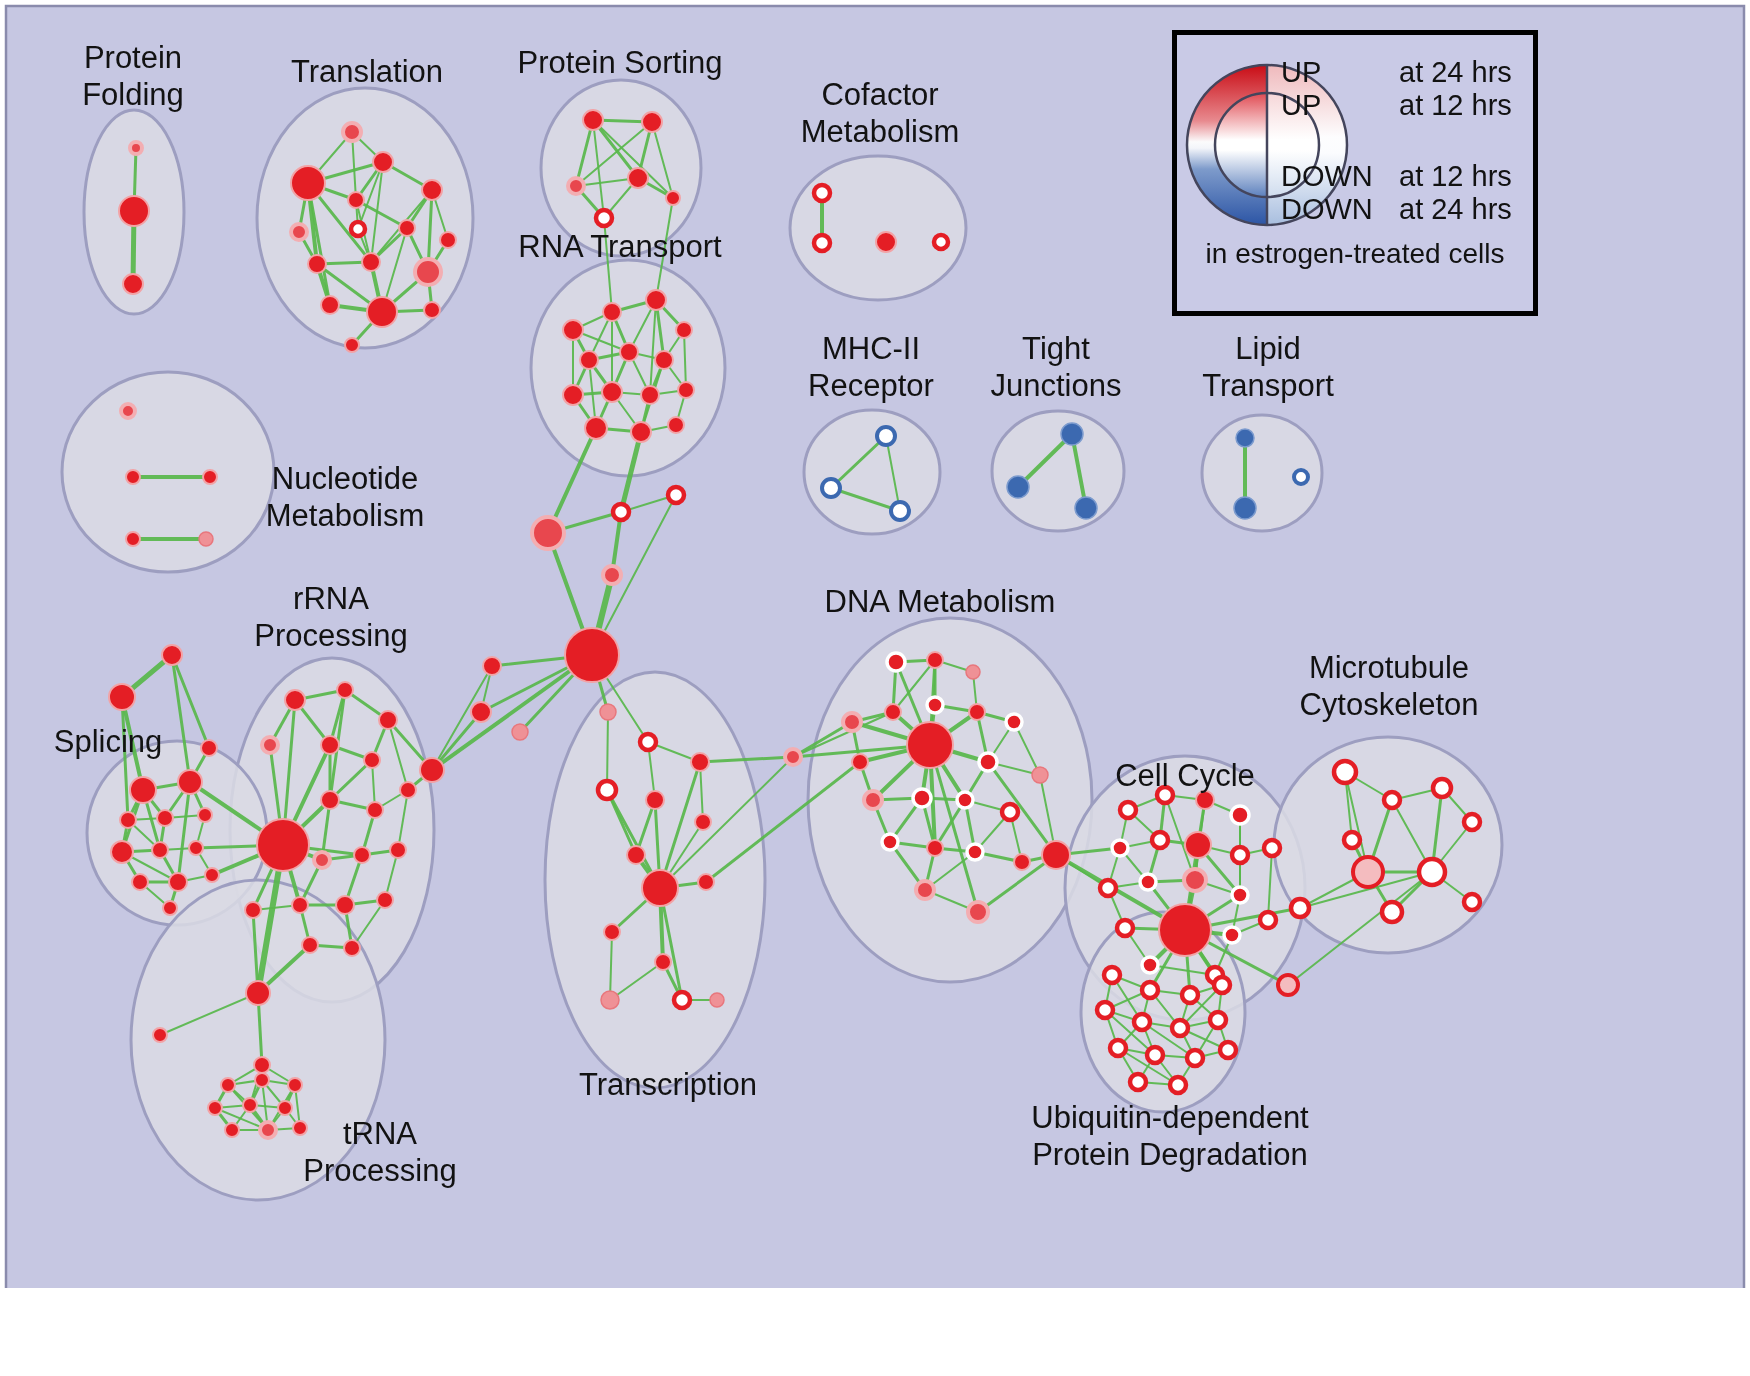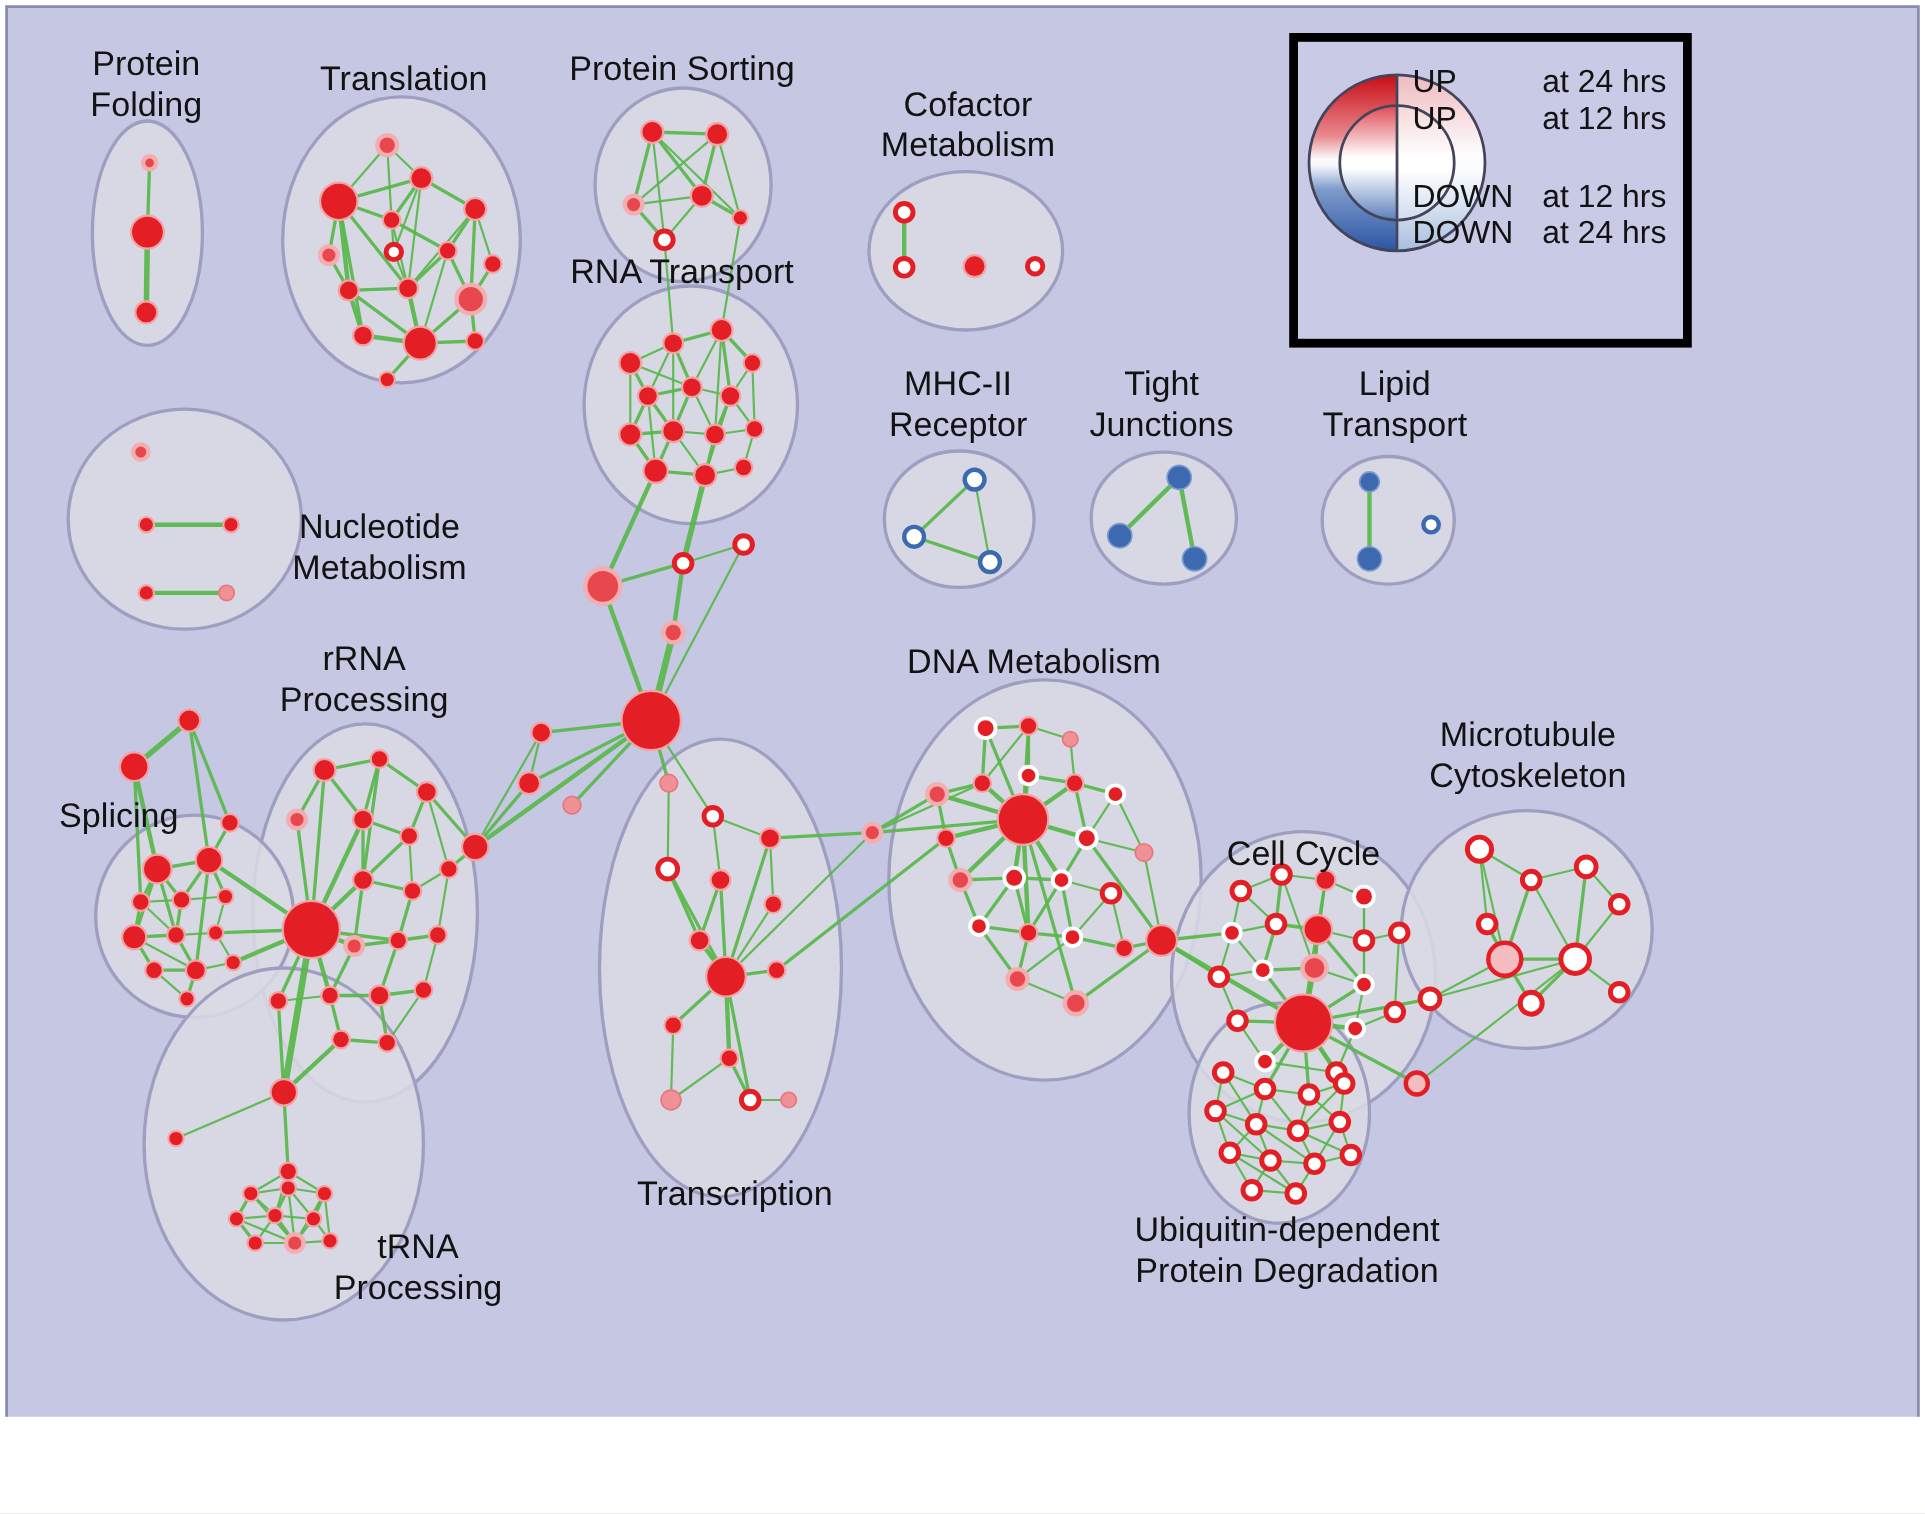--- a/index.html
+++ b/index.html
@@ -1,20 +1,20 @@
 <!DOCTYPE html>
 <html><head>
 <meta charset="utf-8">
 <style>
   html,body{margin:0;padding:0;background:#ffffff;}
   .stage{position:relative;width:1750px;height:1288px;font-family:"Liberation Sans",sans-serif;overflow:hidden;}
   #net{position:absolute;left:0;top:0;width:1750px;height:1376px;}
   .clabel{font-size:31px;fill:#121212;text-anchor:middle;font-family:"Liberation Sans",sans-serif;}
   .legend{position:absolute;left:1172px;top:30px;width:366px;height:286px;background:#c9cae6;
-          border:8px solid #000000;box-sizing:border-box;color:#121212;}
+          border:5px solid #000000;box-sizing:border-box;color:#121212;}
   .legend .dial{position:absolute;left:0;top:0;pointer-events:none;}
   .lrow{position:absolute;font-size:29px;line-height:31px;white-space:nowrap;}
   .ldir{left:104px;}
   .ltime{left:222px;}
   .r0{top:22px;} .r1{top:55px;} .r2{top:126px;} .r3{top:159px;}
   .lnote{position:absolute;left:0;width:100%;text-align:center;font-size:28px;line-height:31px;}
   .n1{top:203px;} .n2{top:238px;}
 </style>
 </head>
 <body>
@@ -686,14 +686,15 @@
       <line x1="90" y1="30" x2="90" y2="190" stroke="#44455c" stroke-width="2.5"></line>
     </svg>
     <span class="lrow ldir r0">UP</span>
     <span class="lrow ltime r0">at 24 hrs</span>
     <span class="lrow ldir r1">UP</span>
     <span class="lrow ltime r1">at 12 hrs</span>
     <span class="lrow ldir r2">DOWN</span>
     <span class="lrow ltime r2">at 12 hrs</span>
     <span class="lrow ldir r3">DOWN</span>
     <span class="lrow ltime r3">at 24 hrs</span>
+    <div class="lnote n1">in estrogen-treated cells</div>
   </div>
 </div>
 
 </body></html>

